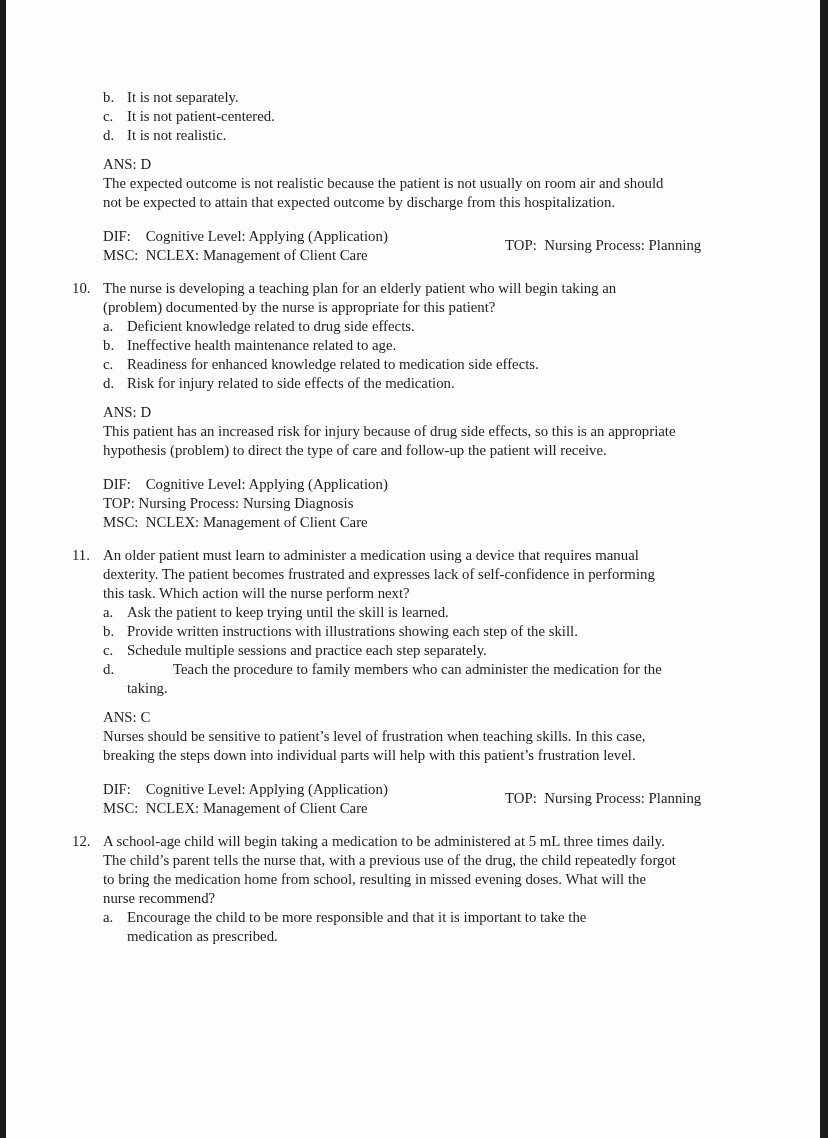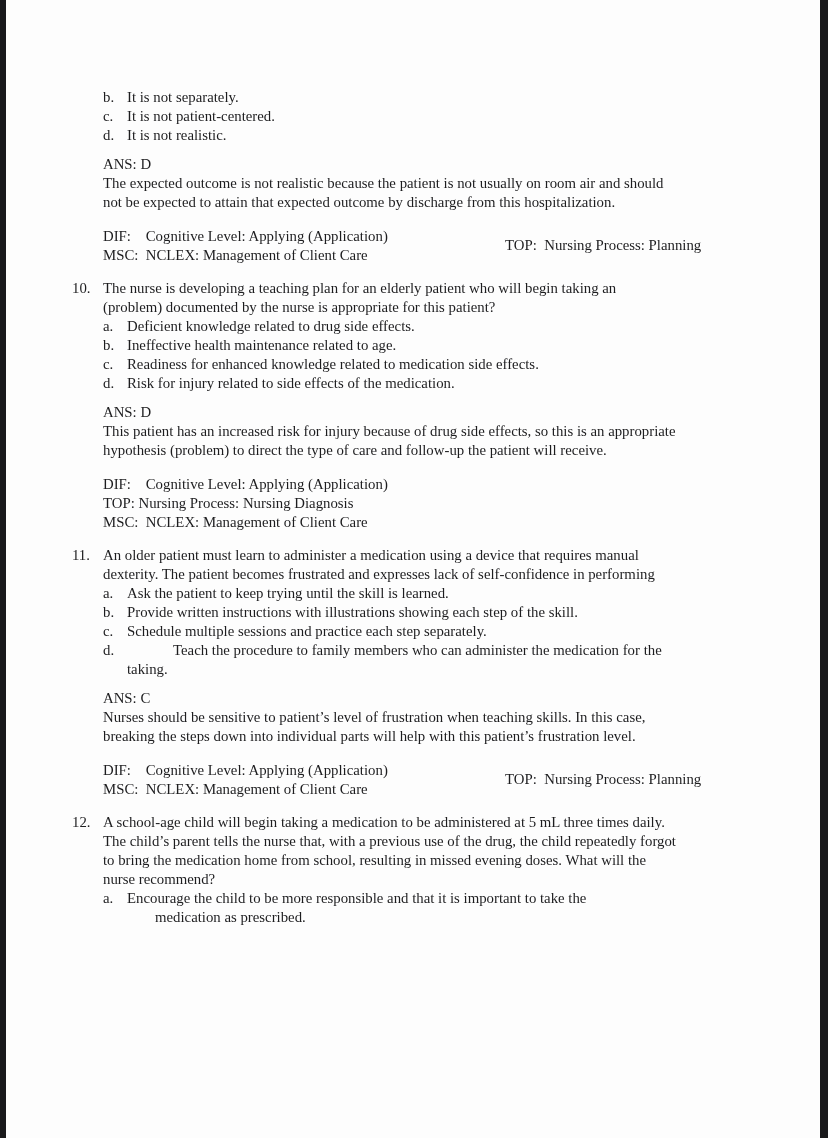--- a/index.html
+++ b/index.html
@@ -124,20 +124,21 @@
           <div class="meta-row"><span class="line">MSC:  NCLEX: Management of Client Care</span></div>
         </div>
       </div>
     </section>
 
     <section class="question">
       <div class="q-number">11.</div>
       <div class="q-body">
         <div class="line">An older patient must learn to administer a medication using a device that requires manual</div>
         <div class="line">dexterity. The patient becomes frustrated and expresses lack of self-confidence in performing</div>
+        <div class="line">this task. Which action will the nurse perform next?</div>
 
         <div class="opt-row">
           <span class="opt-letter">a.</span>
           <span class="opt-text">
               <span class="line" style="display: block;">Ask the patient to keep trying until the skill is learned.</span>
             </span>
         </div>
         <div class="opt-row">
           <span class="opt-letter">b.</span>
           <span class="opt-text">
@@ -179,20 +180,20 @@
       <div class="q-body">
         <div class="line">A school-age child will begin taking a medication to be administered at 5 mL three times daily.</div>
         <div class="line">The child’s parent tells the nurse that, with a previous use of the drug, the child repeatedly forgot</div>
         <div class="line">to bring the medication home from school, resulting in missed evening doses. What will the</div>
         <div class="line">nurse recommend?</div>
 
         <div class="opt-row">
           <span class="opt-letter">a.</span>
           <span class="opt-text">
             <span class="line" style="display: block;">Encourage the child to be more responsible and that it is important to take the</span>
-            <span class="line" style="display: block; margin-left: 28px;">medication as prescribed.</span>
+            <span class="line" style="display: block;">medication as prescribed.</span>
           </span>
         </div>
       </div>
     </section>
 
   </div>
 </div>
 
 </body></html>

